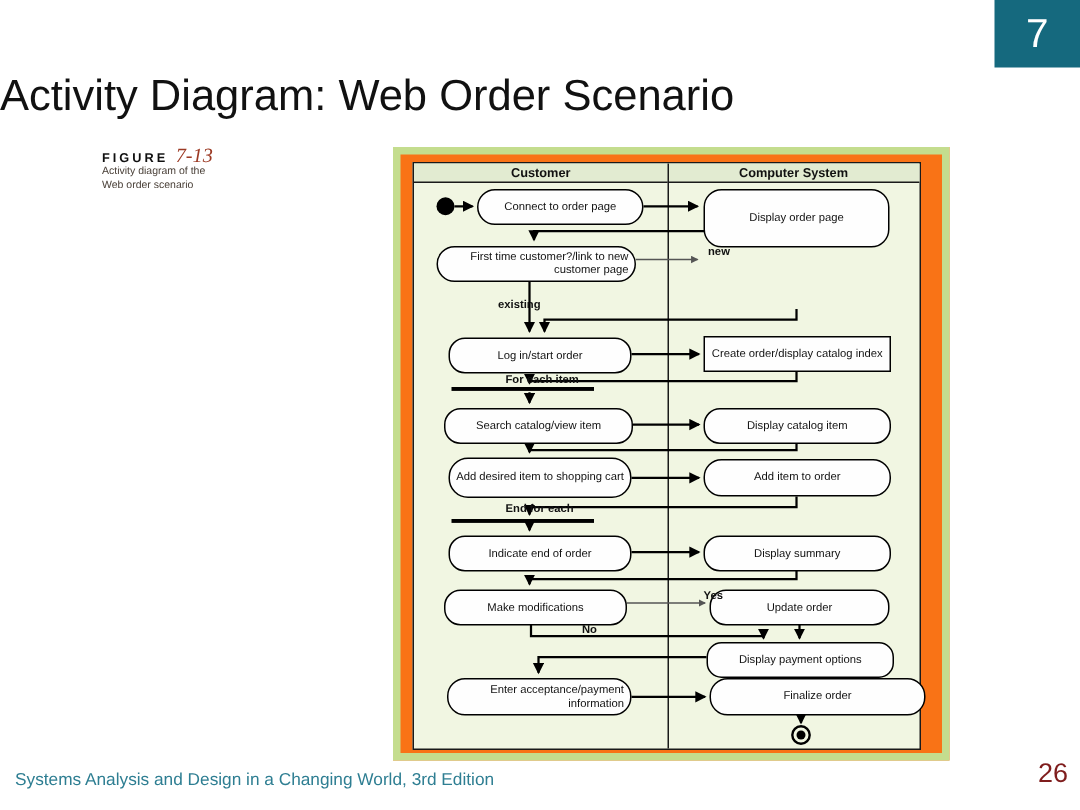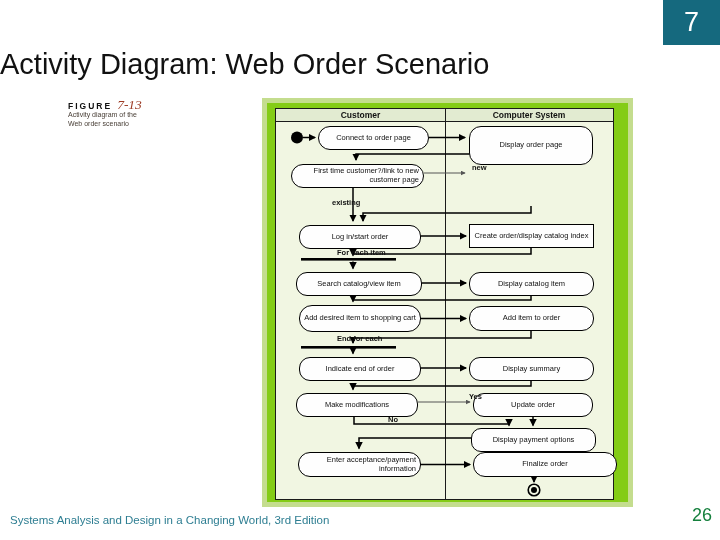--- a/index.html
+++ b/index.html
@@ -16,21 +16,21 @@
     position:absolute;left:0;top:48px;width:712px;text-align:left;
     font-size:29px;color:#111111;letter-spacing:0px;white-space:nowrap;
   }
   .fig-label{position:absolute;left:68px;top:95px;white-space:nowrap;}
   .fig-word{font-size:8.5px;font-weight:bold;letter-spacing:2px;color:#111;}
   .fig-num{font-family:"Liberation Serif", serif;font-style:italic;font-size:13.5px;color:#9c3a24;margin-left:5px;}
   .fig-caption{position:absolute;left:68px;top:111px;font-size:7px;line-height:8.6px;color:#4a4038;}
 
   .panel{
     position:absolute;left:262px;top:98px;width:371px;height:409px;
-    background:#84cc16;border:5px solid #c4dd8e;box-sizing:border-box;
+    background:#f97316;border:5px solid #c4dd8e;box-sizing:border-box;
   }
   .lanes{
     position:absolute;left:8px;top:5px;width:337px;height:390px;
     background:#f1f6e2;border:1.3px solid #1a1a1a;box-sizing:content-box;
   }
   .lane-hd{
     position:absolute;top:0;height:13px;background:#e2ebd1;
     border-bottom:1.3px solid #1a1a1a;display:flex;align-items:center;
     justify-content:center;font-size:8.5px;font-weight:bold;color:#111;
     box-sizing:border-box;
@@ -38,21 +38,21 @@
   .lane-divider{position:absolute;left:169px;top:0;width:1.3px;height:390px;background:#1a1a1a;}
   .wires{position:absolute;left:0;top:0;width:337px;height:390px;}
   .nd{
     position:absolute;display:flex;align-items:center;justify-content:center;
     text-align:right;background:#fefefe;border:1.3px solid #000;
     font-size:7.5px;line-height:8.6px;color:#111;box-sizing:border-box;
     padding:11px 4px;
   }
   .lbl{position:absolute;font-size:7.5px;font-weight:bold;color:#111;white-space:nowrap;padding-left:44px;}
   .footer-text{position:absolute;left:10px;top:514px;font-size:11.5px;color:#2e7e92;white-space:nowrap;}
-  .footer-page{position:absolute;right:8px;top:505px;font-size:18px;color:#15803d;}
+  .footer-page{position:absolute;right:8px;top:505px;font-size:18px;color:#7f1d1d;}
 </style>
 </head>
 <body>
 
 <div class="corner-box">7</div>
 
 <div class="slide-title">Activity Diagram: Web Order Scenario</div>
 
 <div class="fig-label">
   <span class="fig-word">FIGURE</span><span class="fig-num">7-13</span>

